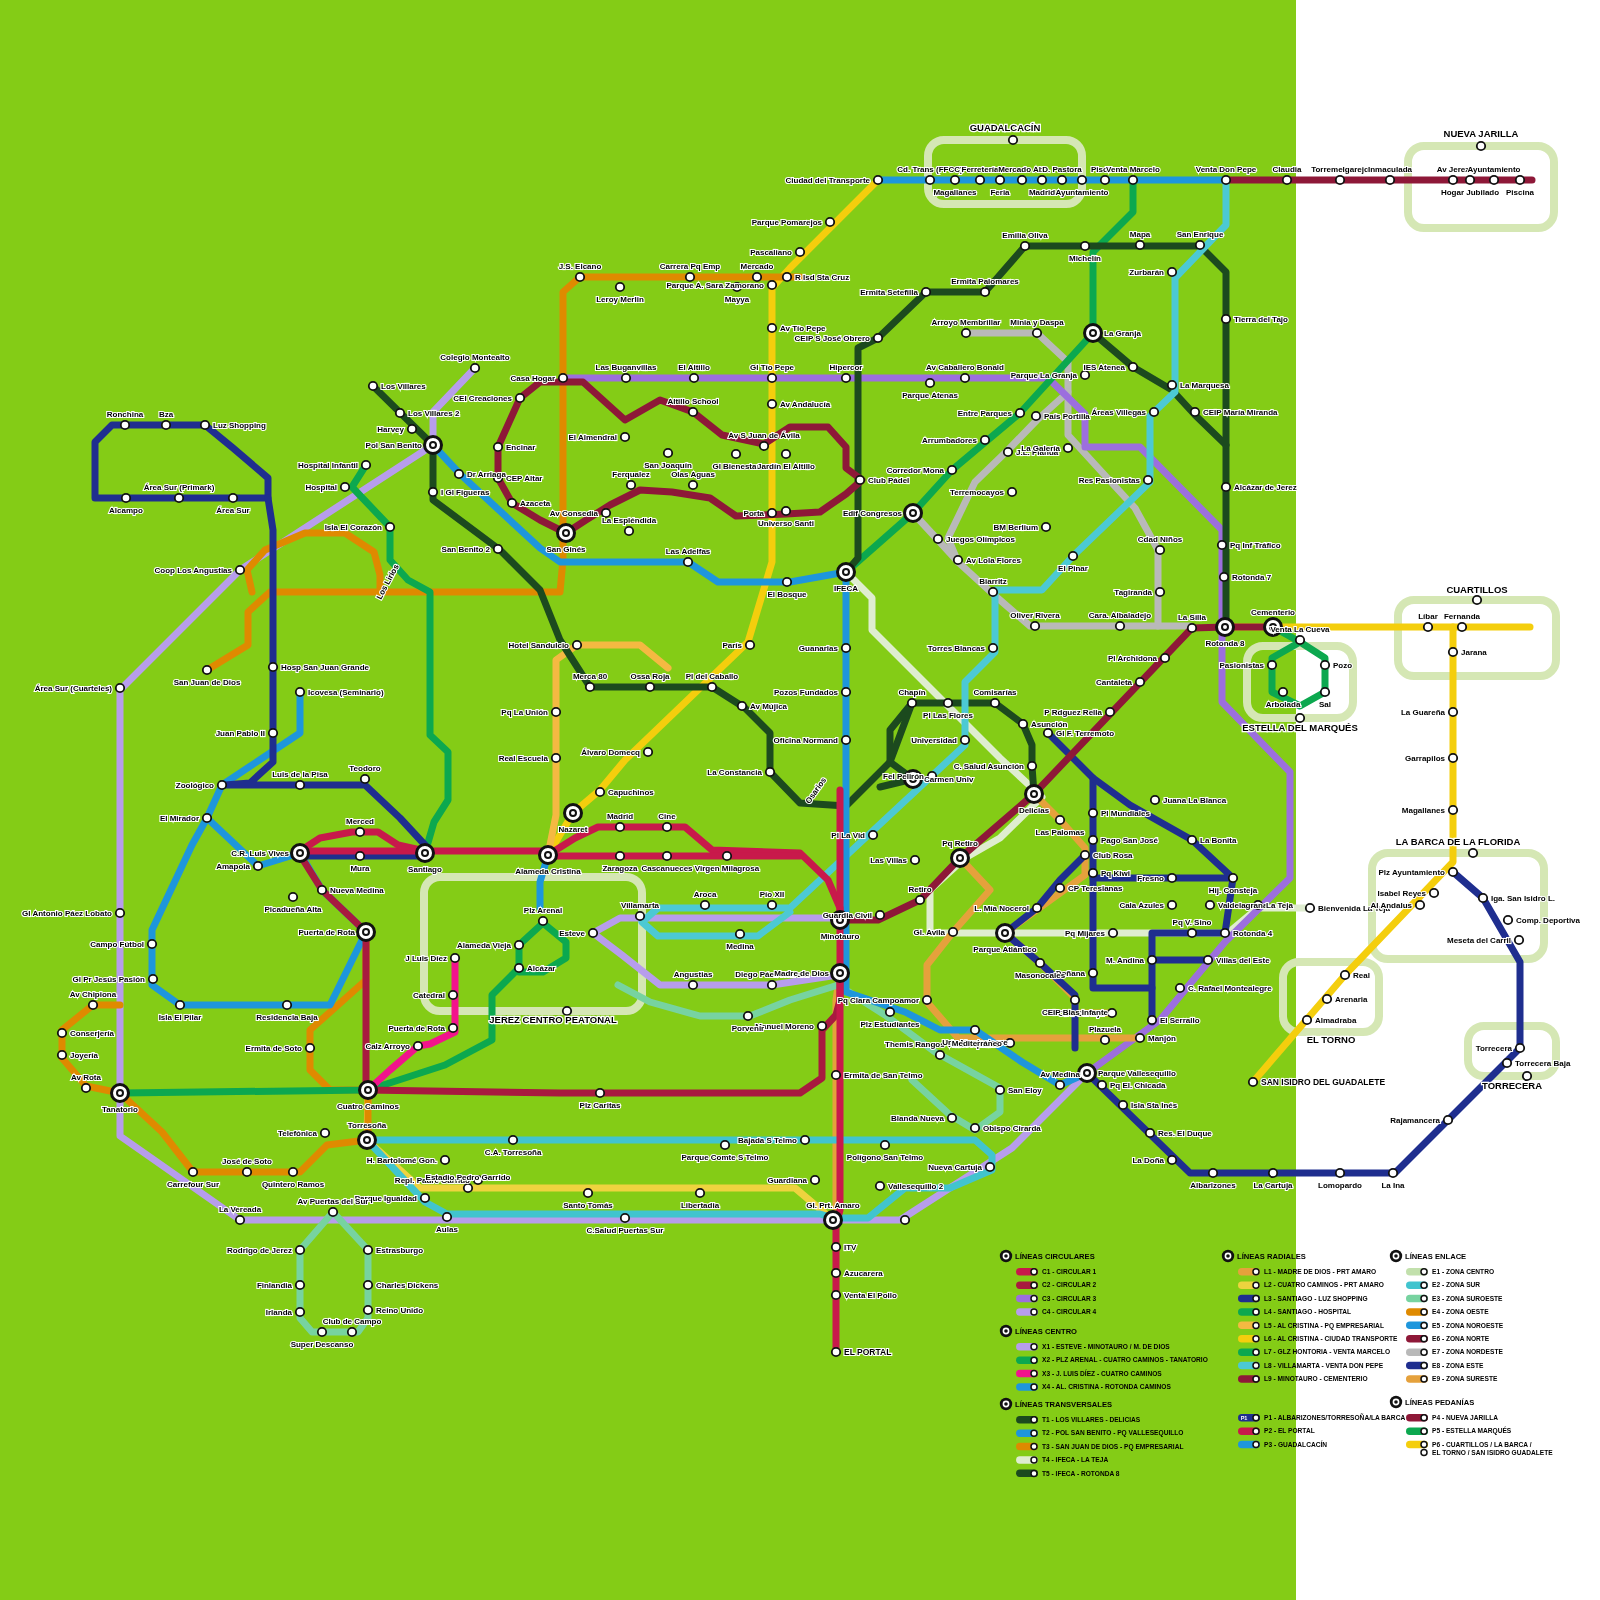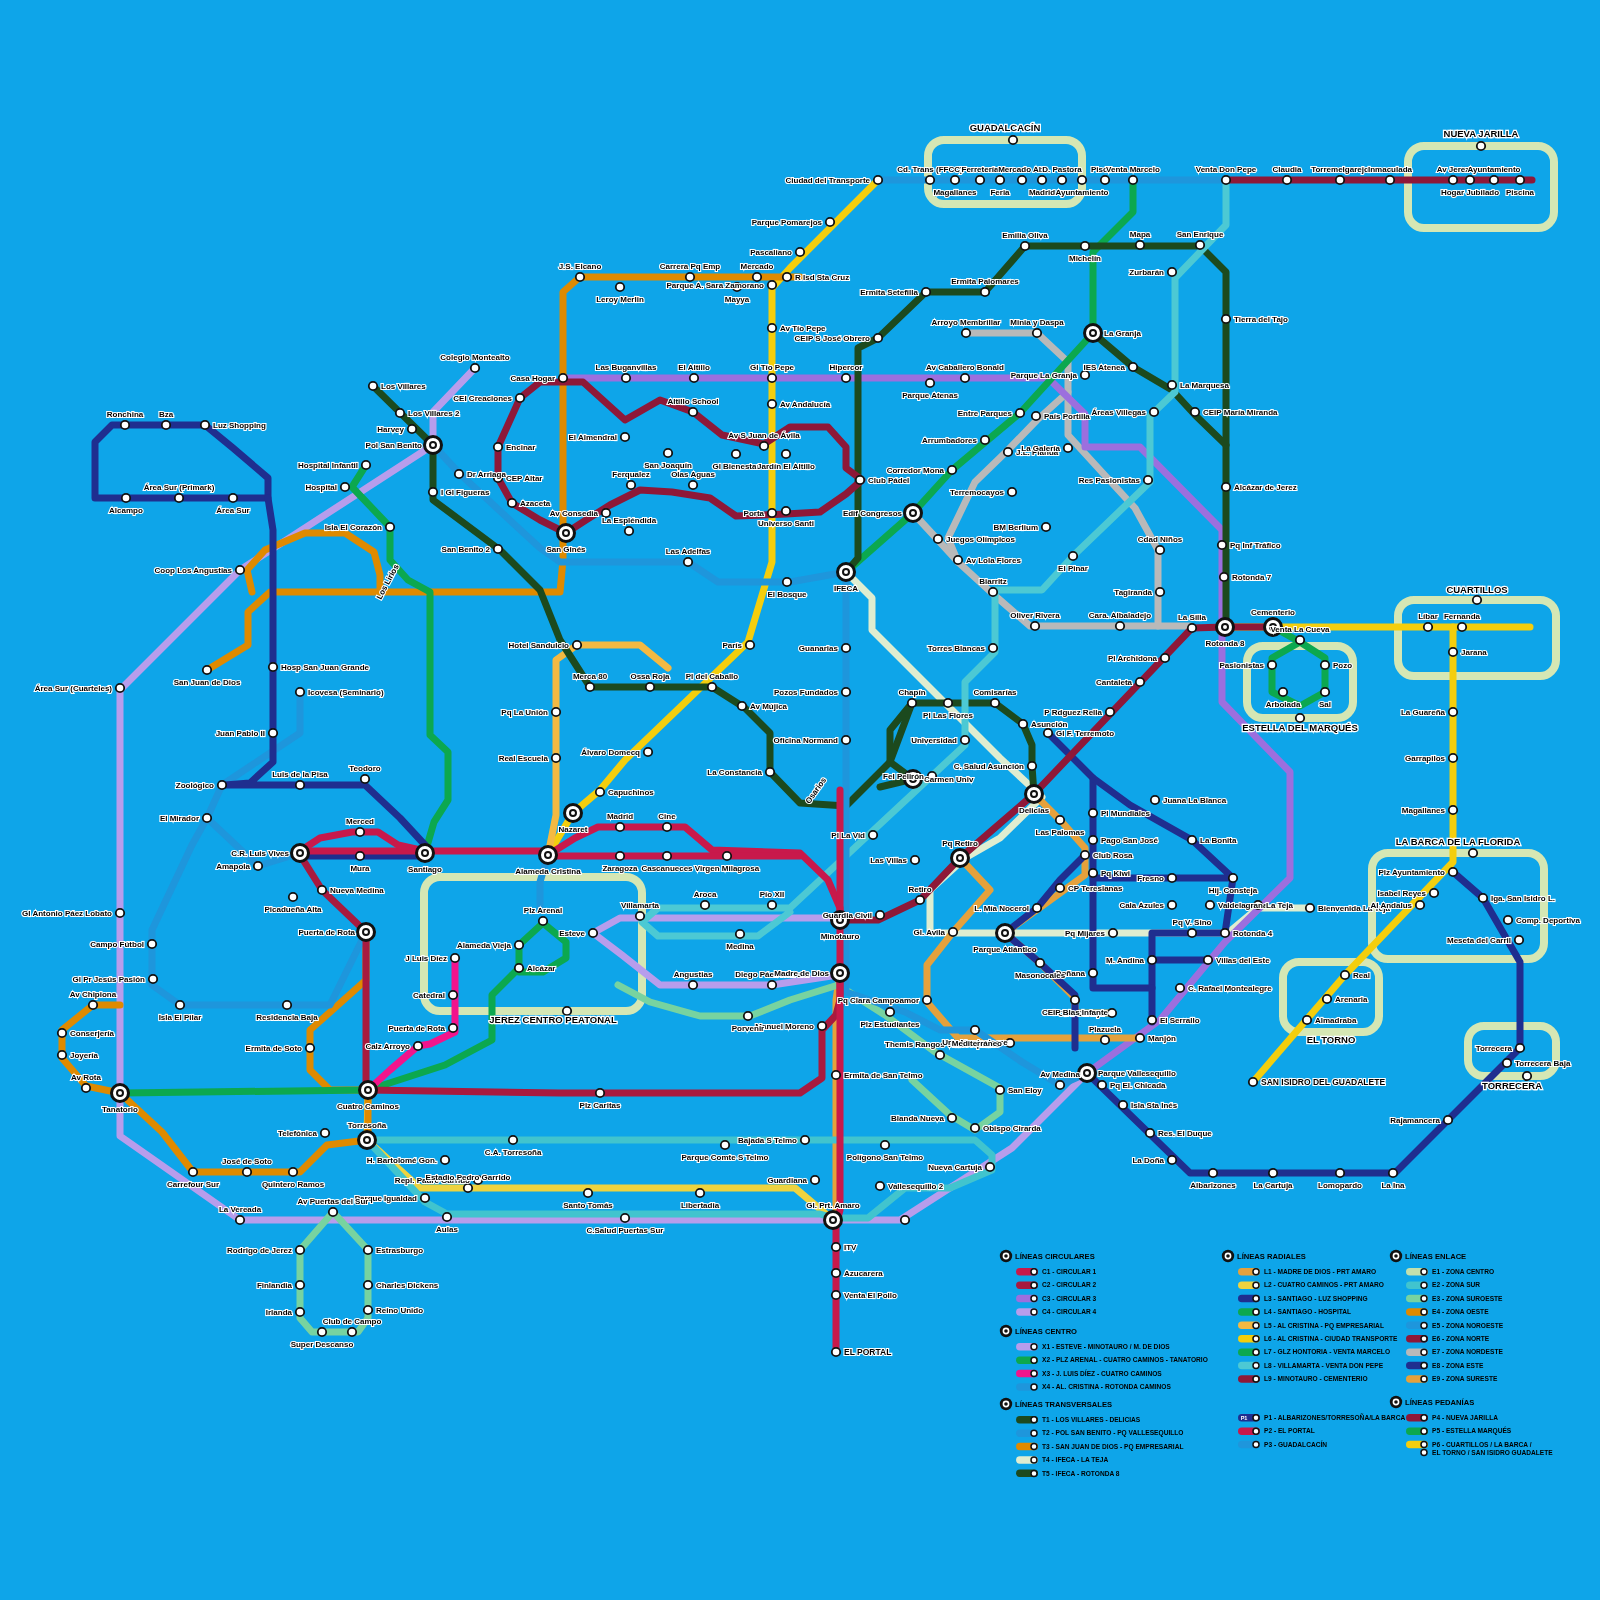--- a/index.html
+++ b/index.html
@@ -1,16 +1,16 @@
 <!DOCTYPE html>
 <html><head>
 <meta charset="utf-8">
 <style>
 html,body{margin:0;padding:0;background:#fff;}
-#wrap{width:1600px;height:1600px;position:relative;background:#0ea5e9;}
+#wrap{width:1296px;height:1600px;position:relative;background:#84cc16;}
 svg{position:absolute;left:0;top:0;}
 text{font-family:"Liberation Sans",sans-serif;font-weight:bold;fill:#000;}
 .stlbl{font-size:8px;paint-order:stroke;stroke:#fff;stroke-width:2.2px;}
 .zonelbl{font-size:9.5px;paint-order:stroke;stroke:#fff;stroke-width:2.5px;}
 .caplbl{font-size:8.5px;}
 .leghead{font-size:7.6px;}
 .legitem{font-size:6.6px;}
 .badge{font-size:5.5px;fill:#fff;}
 </style>
 </head>

